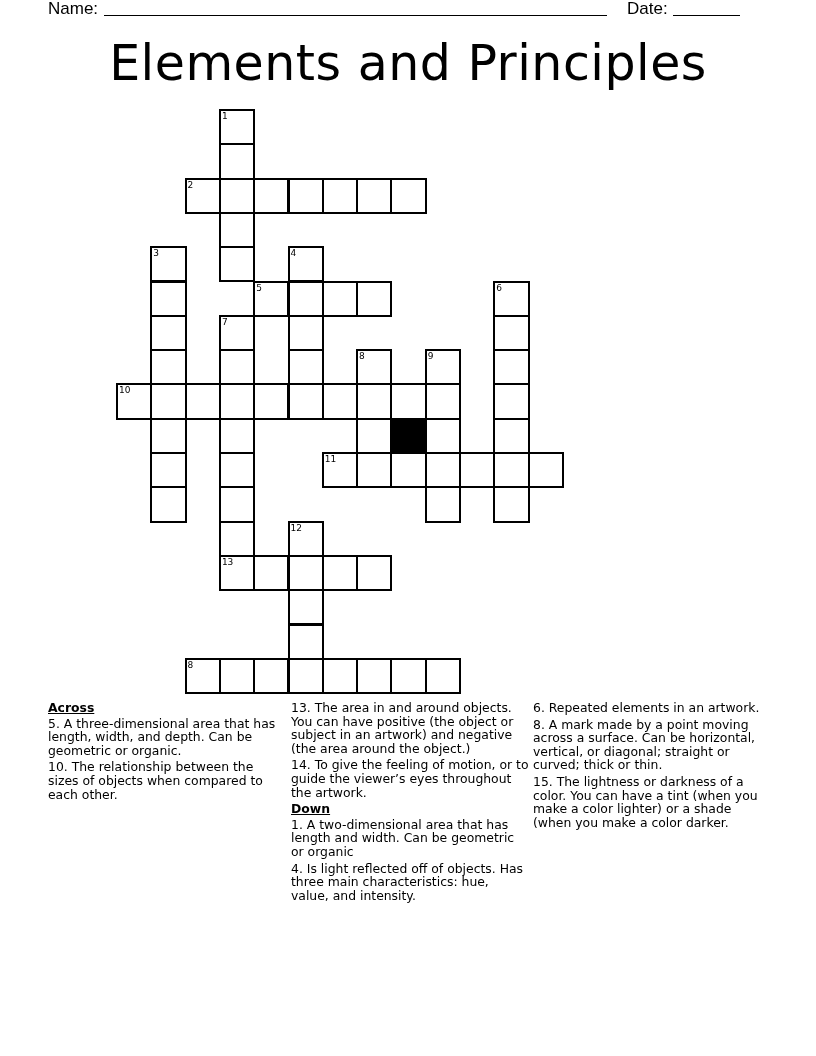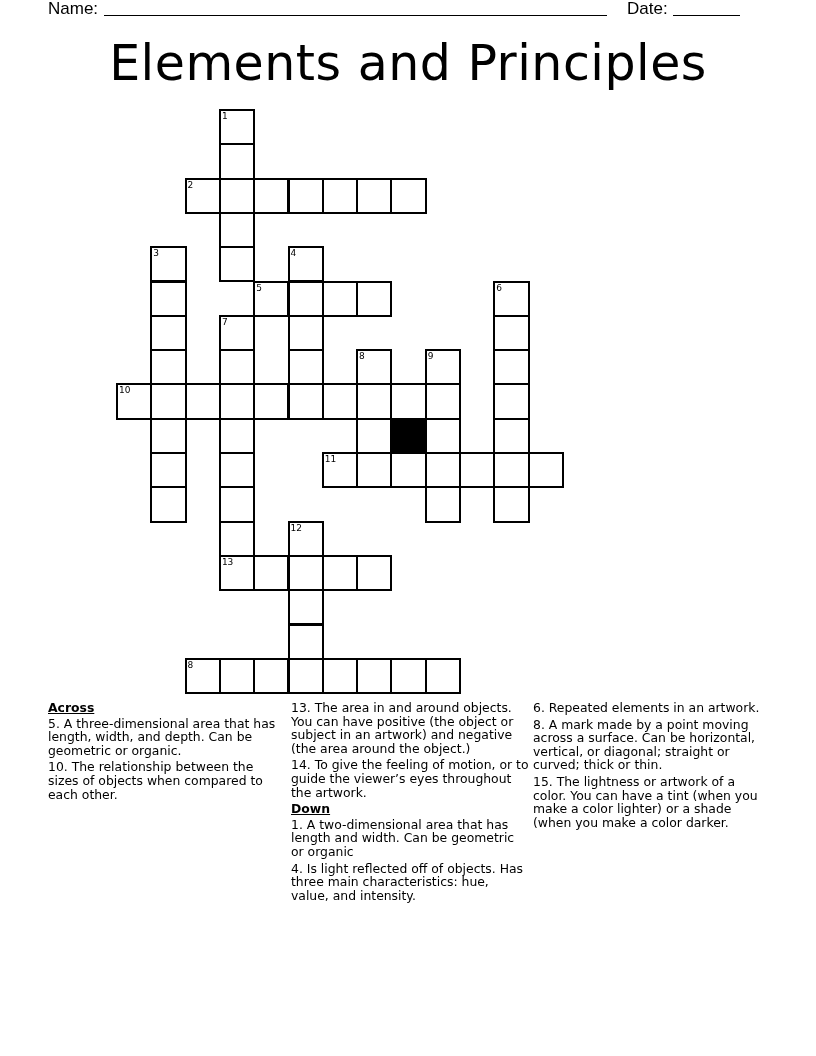--- a/index.html
+++ b/index.html
@@ -154,15 +154,15 @@
   <div class="clue-col col-b">
     <div class="clue"><b>13.</b> <span>The area in and around objects. You can have positive (the object or subject in an artwork) and negative (the area around the object.)</span></div>
     <div class="clue"><b>14.</b> <span>To give the feeling of motion, or to guide the viewer’s eyes throughout the artwork.</span></div>
     <div class="section-head">Down</div>
     <div class="clue"><b>1.</b> <span>A two-dimensional area that has length and width. Can be geometric or organic</span></div>
     <div class="clue"><b>4.</b> <span>Is light reflected off of objects. Has three main characteristics: hue, value, and intensity.</span></div>
   </div>
   <div class="clue-col col-c">
     <div class="clue"><b>6.</b> <span>Repeated elements in an artwork.</span></div>
     <div class="clue"><b>8.</b> <span>A mark made by a point moving across a surface. Can be horizontal, vertical, or diagonal; straight or curved; thick or thin.</span></div>
-    <div class="clue"><b>15.</b> <span>The lightness or artwork of a color. You can have a tint (when you make a color lighter) or a shade (when you make a color darker.</span></div>
+    <div class="clue"><b>15.</b> <span>The lightness or darkness of a color. You can have a tint (when you make a color lighter) or a shade (when you make a color darker.</span></div>
   </div>
 </div>
 
 </body></html>

